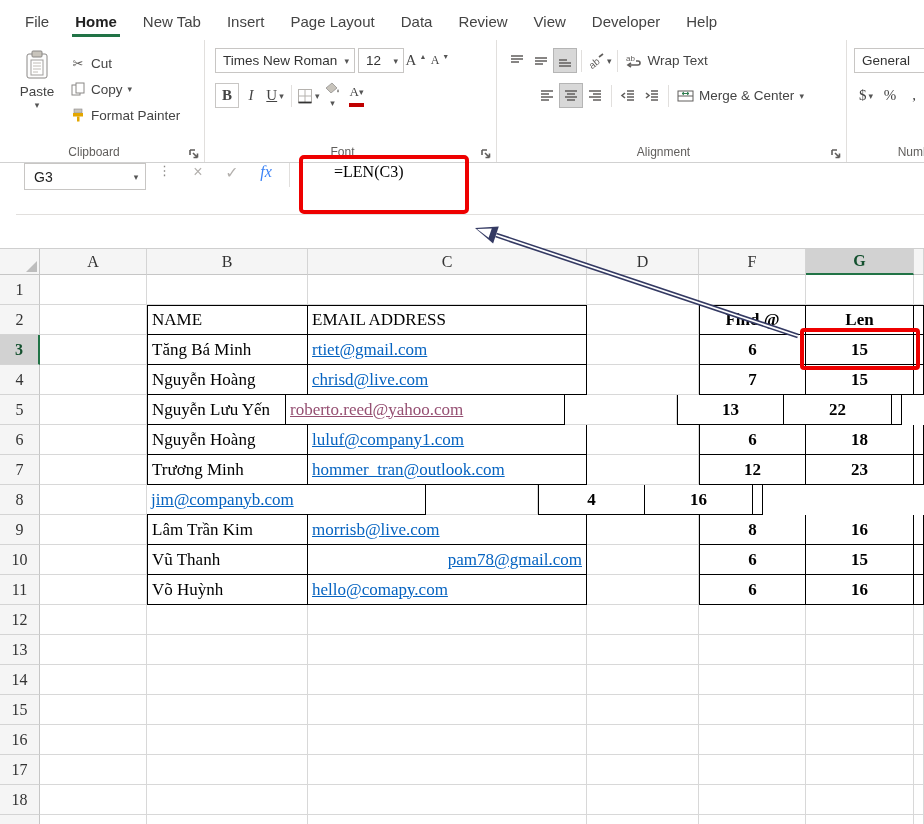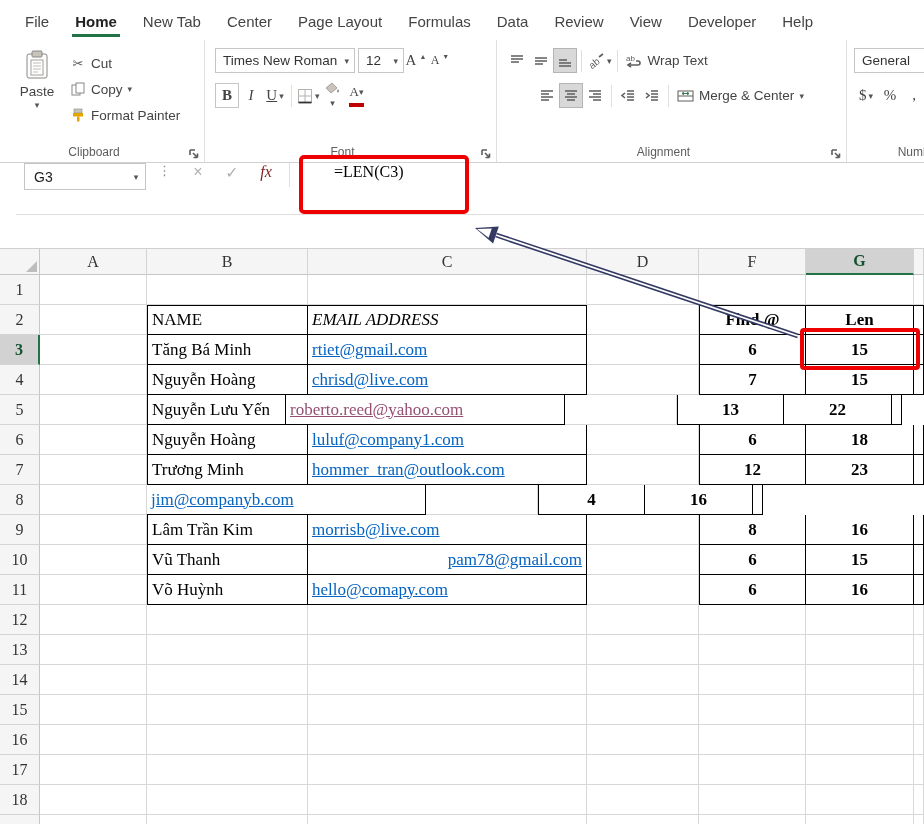--- a/index.html
+++ b/index.html
@@ -69,21 +69,21 @@
 
   
   .formula-row { position:absolute; top:163px; left:16px; width:100%; height:52px; background:#fff;
                  border-bottom:1px solid #e1dfdd; display:flex; align-items:flex-start; }
   .name-box { margin-left:8px; width:122px; height:27px; border:1px solid #c8c6c4; background:#fff;
               display:flex; align-items:center; justify-content:space-between; font-size:14px;
               color:#222; padding-left:9px; cursor:pointer; }
   .name-dd { width:18px; height:100%; display:flex; align-items:center; justify-content:center; }
   .fb-dots { color:#8a8886; font-size:13px; margin:0 10px 0 12px; }
   .fb-btn { width:34px; text-align:center; font-size:16px; color:#b3b0ad; cursor:pointer; }
-  .fb-fx { color:#7f1d1d; font-family:"Liberation Serif", serif; font-style:italic; font-size:16px; }
+  .fb-fx { color:#3b82f6; font-family:"Liberation Serif", serif; font-style:italic; font-size:16px; }
   .fb-sep { width:1px; height:24px; background:#e1dfdd; margin:0 6px; }
   .formula-text { font-family:"Liberation Serif", serif; font-size:16px; color:#000; margin-left:38px; }
 
   
   .sheet { position:absolute; top:248px; left:0; width:924px; bottom:0; overflow:hidden;
            background:#fff; border-top:1px solid #cfcfcf; }
   .col-row { display:flex; height:26px; }
   .corner { width:40px; flex:none; background:#f5f5f5; border-right:1px solid #c6c6c6;
             border-bottom:1px solid #c6c6c6; position:relative; cursor:pointer; }
   .corner:after { content:""; position:absolute; right:2px; bottom:2px;
@@ -113,23 +113,22 @@
 </style>
 </head>
 <body>
 
 <div class="app">
 
   <div class="tabs-bar">
       <div class="tab">File</div>
       <div class="tab active">Home</div>
       <div class="tab">New Tab</div>
-      <div class="tab">Center</div>
+      <div class="tab">Insert</div>
       <div class="tab">Page Layout</div>
-      <div class="tab">Formulas</div>
       <div class="tab">Data</div>
       <div class="tab">Review</div>
       <div class="tab">View</div>
       <div class="tab">Developer</div>
       <div class="tab">Help</div>
     </div>
 
   <div class="ribbon">
 
     <div class="rgroup g-clip">
@@ -383,21 +382,21 @@
           <div class="cell" style="width: 279px;"></div>
           <div class="cell" style="width: 112px;"></div>
           <div class="cell" style="width: 107px;"></div>
           <div class="cell" style="width: 108px;"></div>
           <div class="cell" style="width: 10px;"></div>
         </div>
         <div class="srow">
           <div class="row-h">2</div>
           <div class="cell" style="width: 107px;"></div>
           <div class="cell tbl tbl-top tbl-left" style="width: 161px; text-align: center;">NAME</div>
-          <div class="cell tbl tbl-top" style="width: 279px; font-style: italic;">EMAIL ADDRESS</div>
+          <div class="cell tbl tbl-top" style="width: 279px;">EMAIL ADDRESS</div>
           <div class="cell" style="width: 112px;"></div>
           <div class="cell tbl tbl-top tbl-left num bold" style="width: 107px;">Find @</div>
           <div class="cell tbl tbl-top num bold" style="width: 108px;">Len</div>
           <div class="cell tbl tbl-top" style="width: 10px;"></div>
         </div>
         <div class="srow">
           <div class="row-h sel">3</div>
           <div class="cell" style="width: 107px;"></div>
           <div class="cell tbl tbl-left" style="width: 161px;">Tăng Bá Minh</div>
           <div class="cell tbl" style="width: 279px;">

